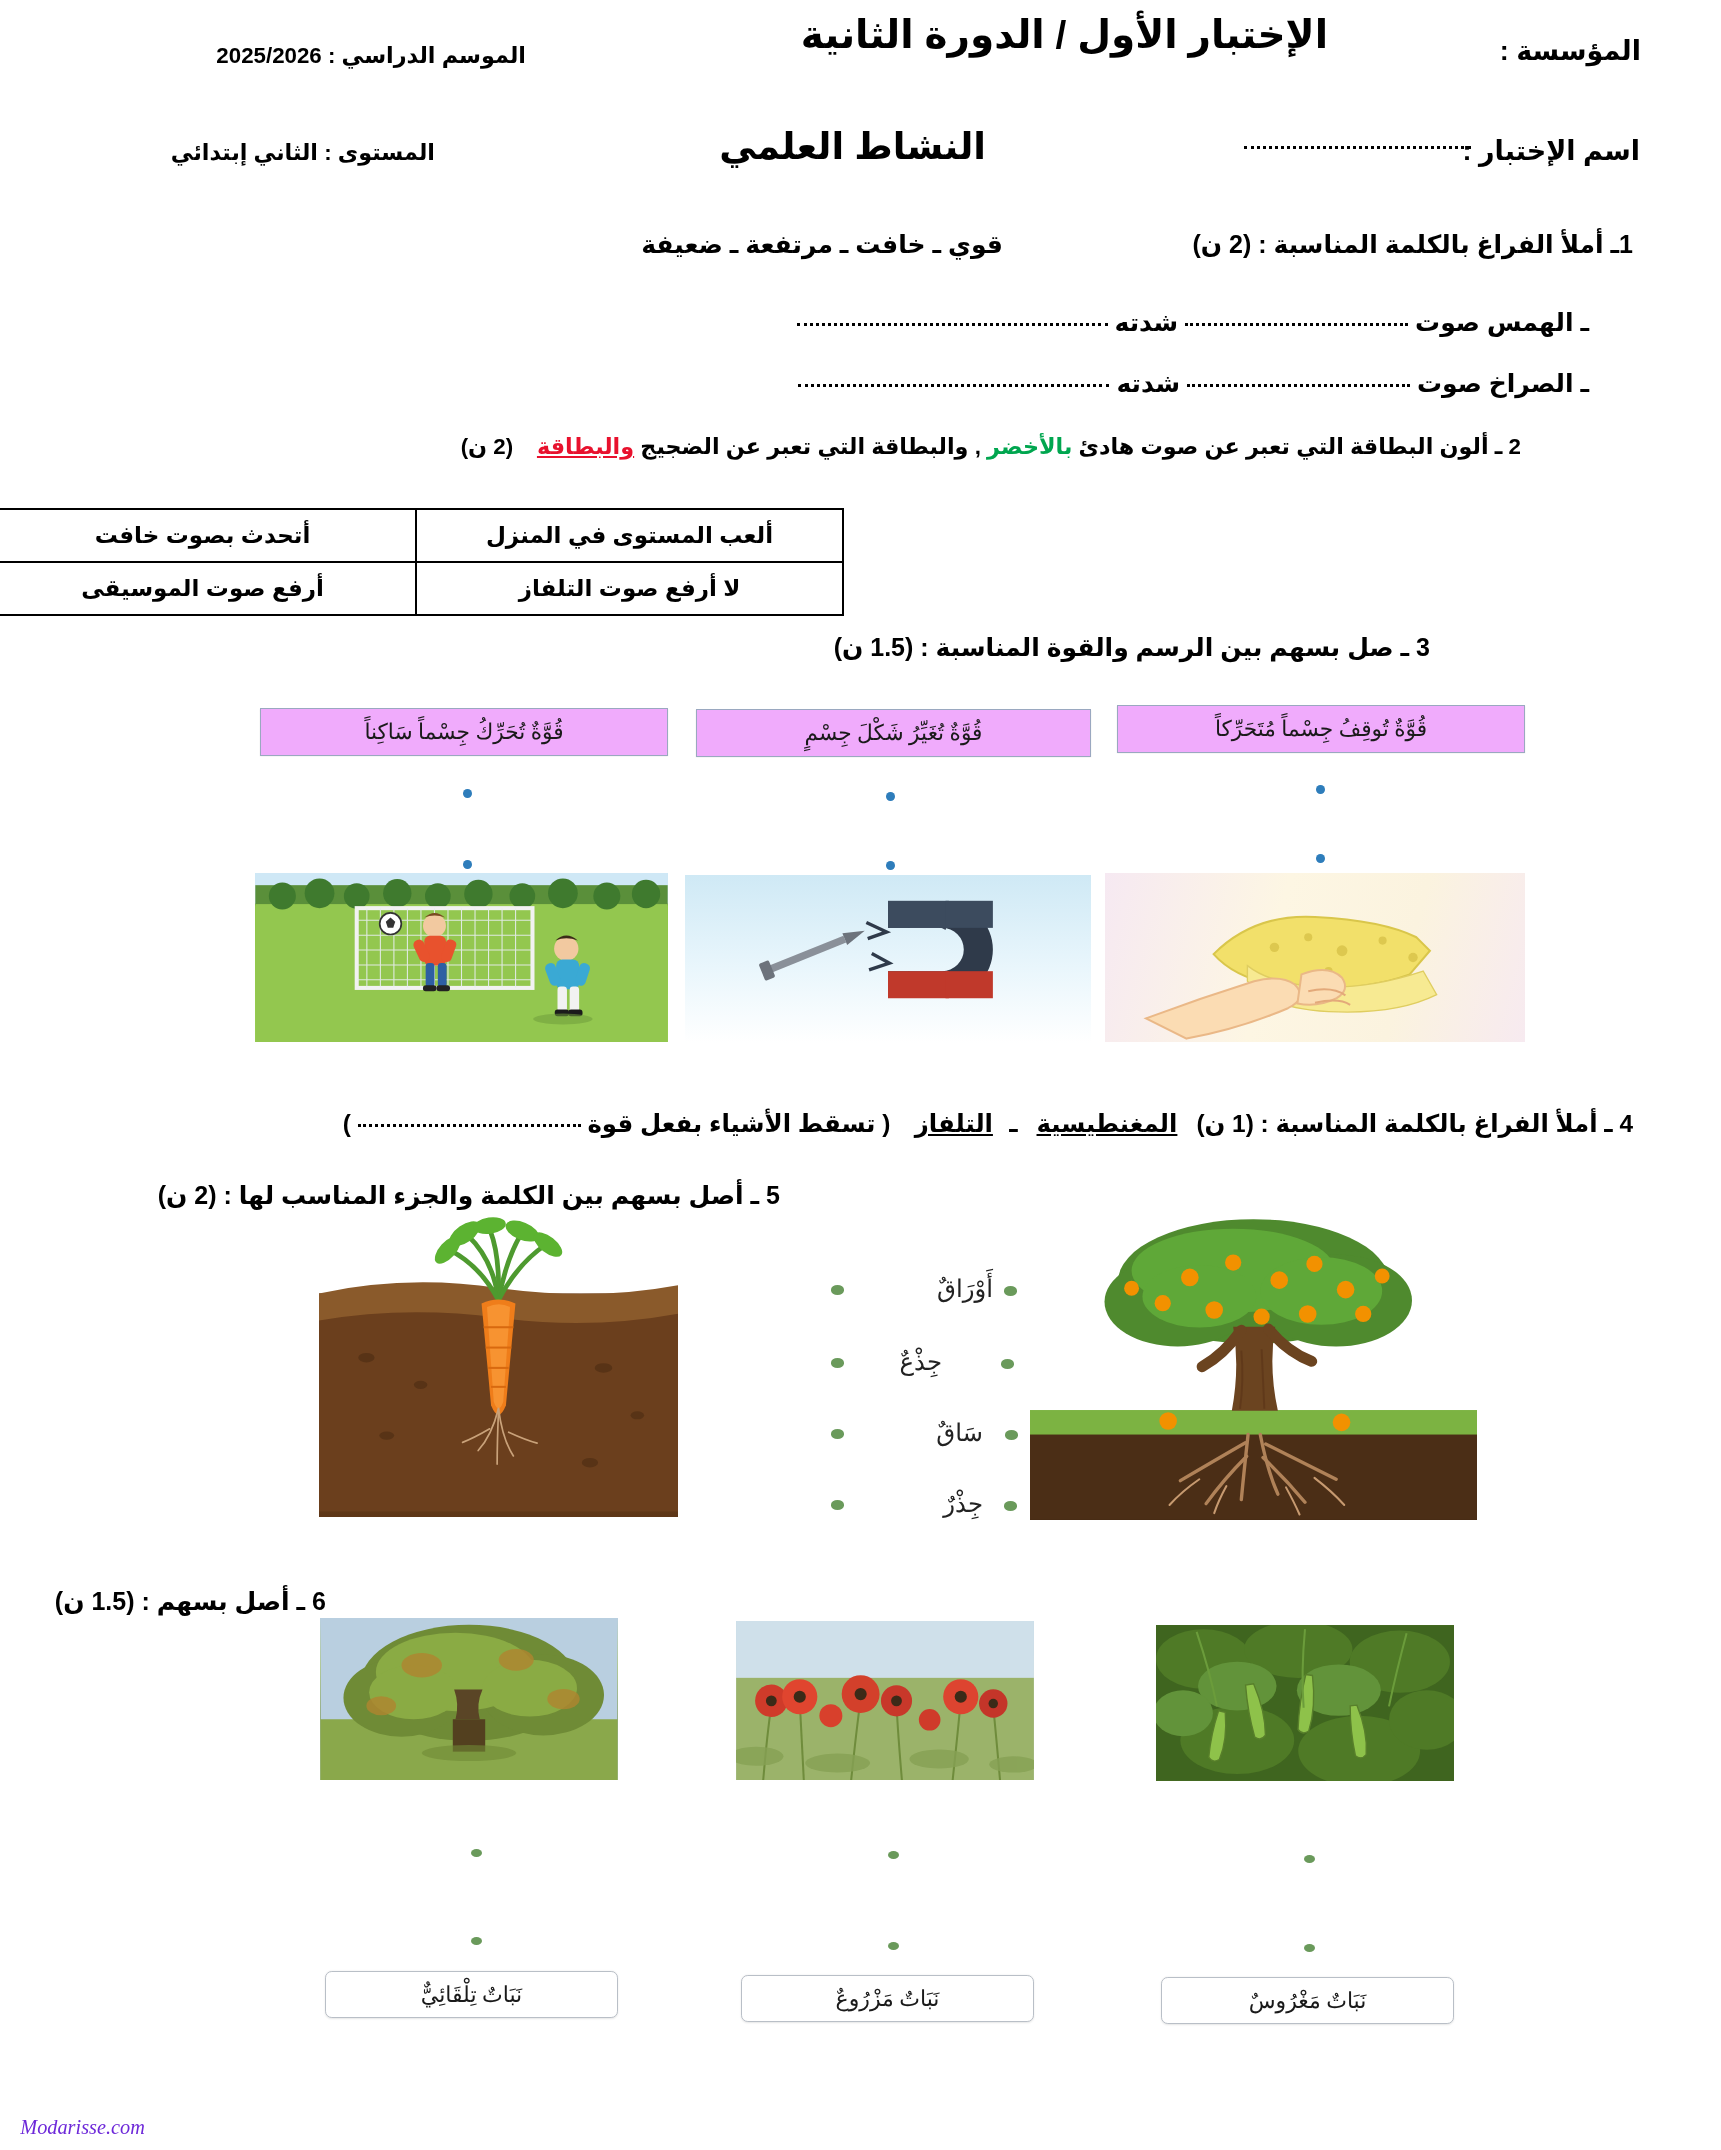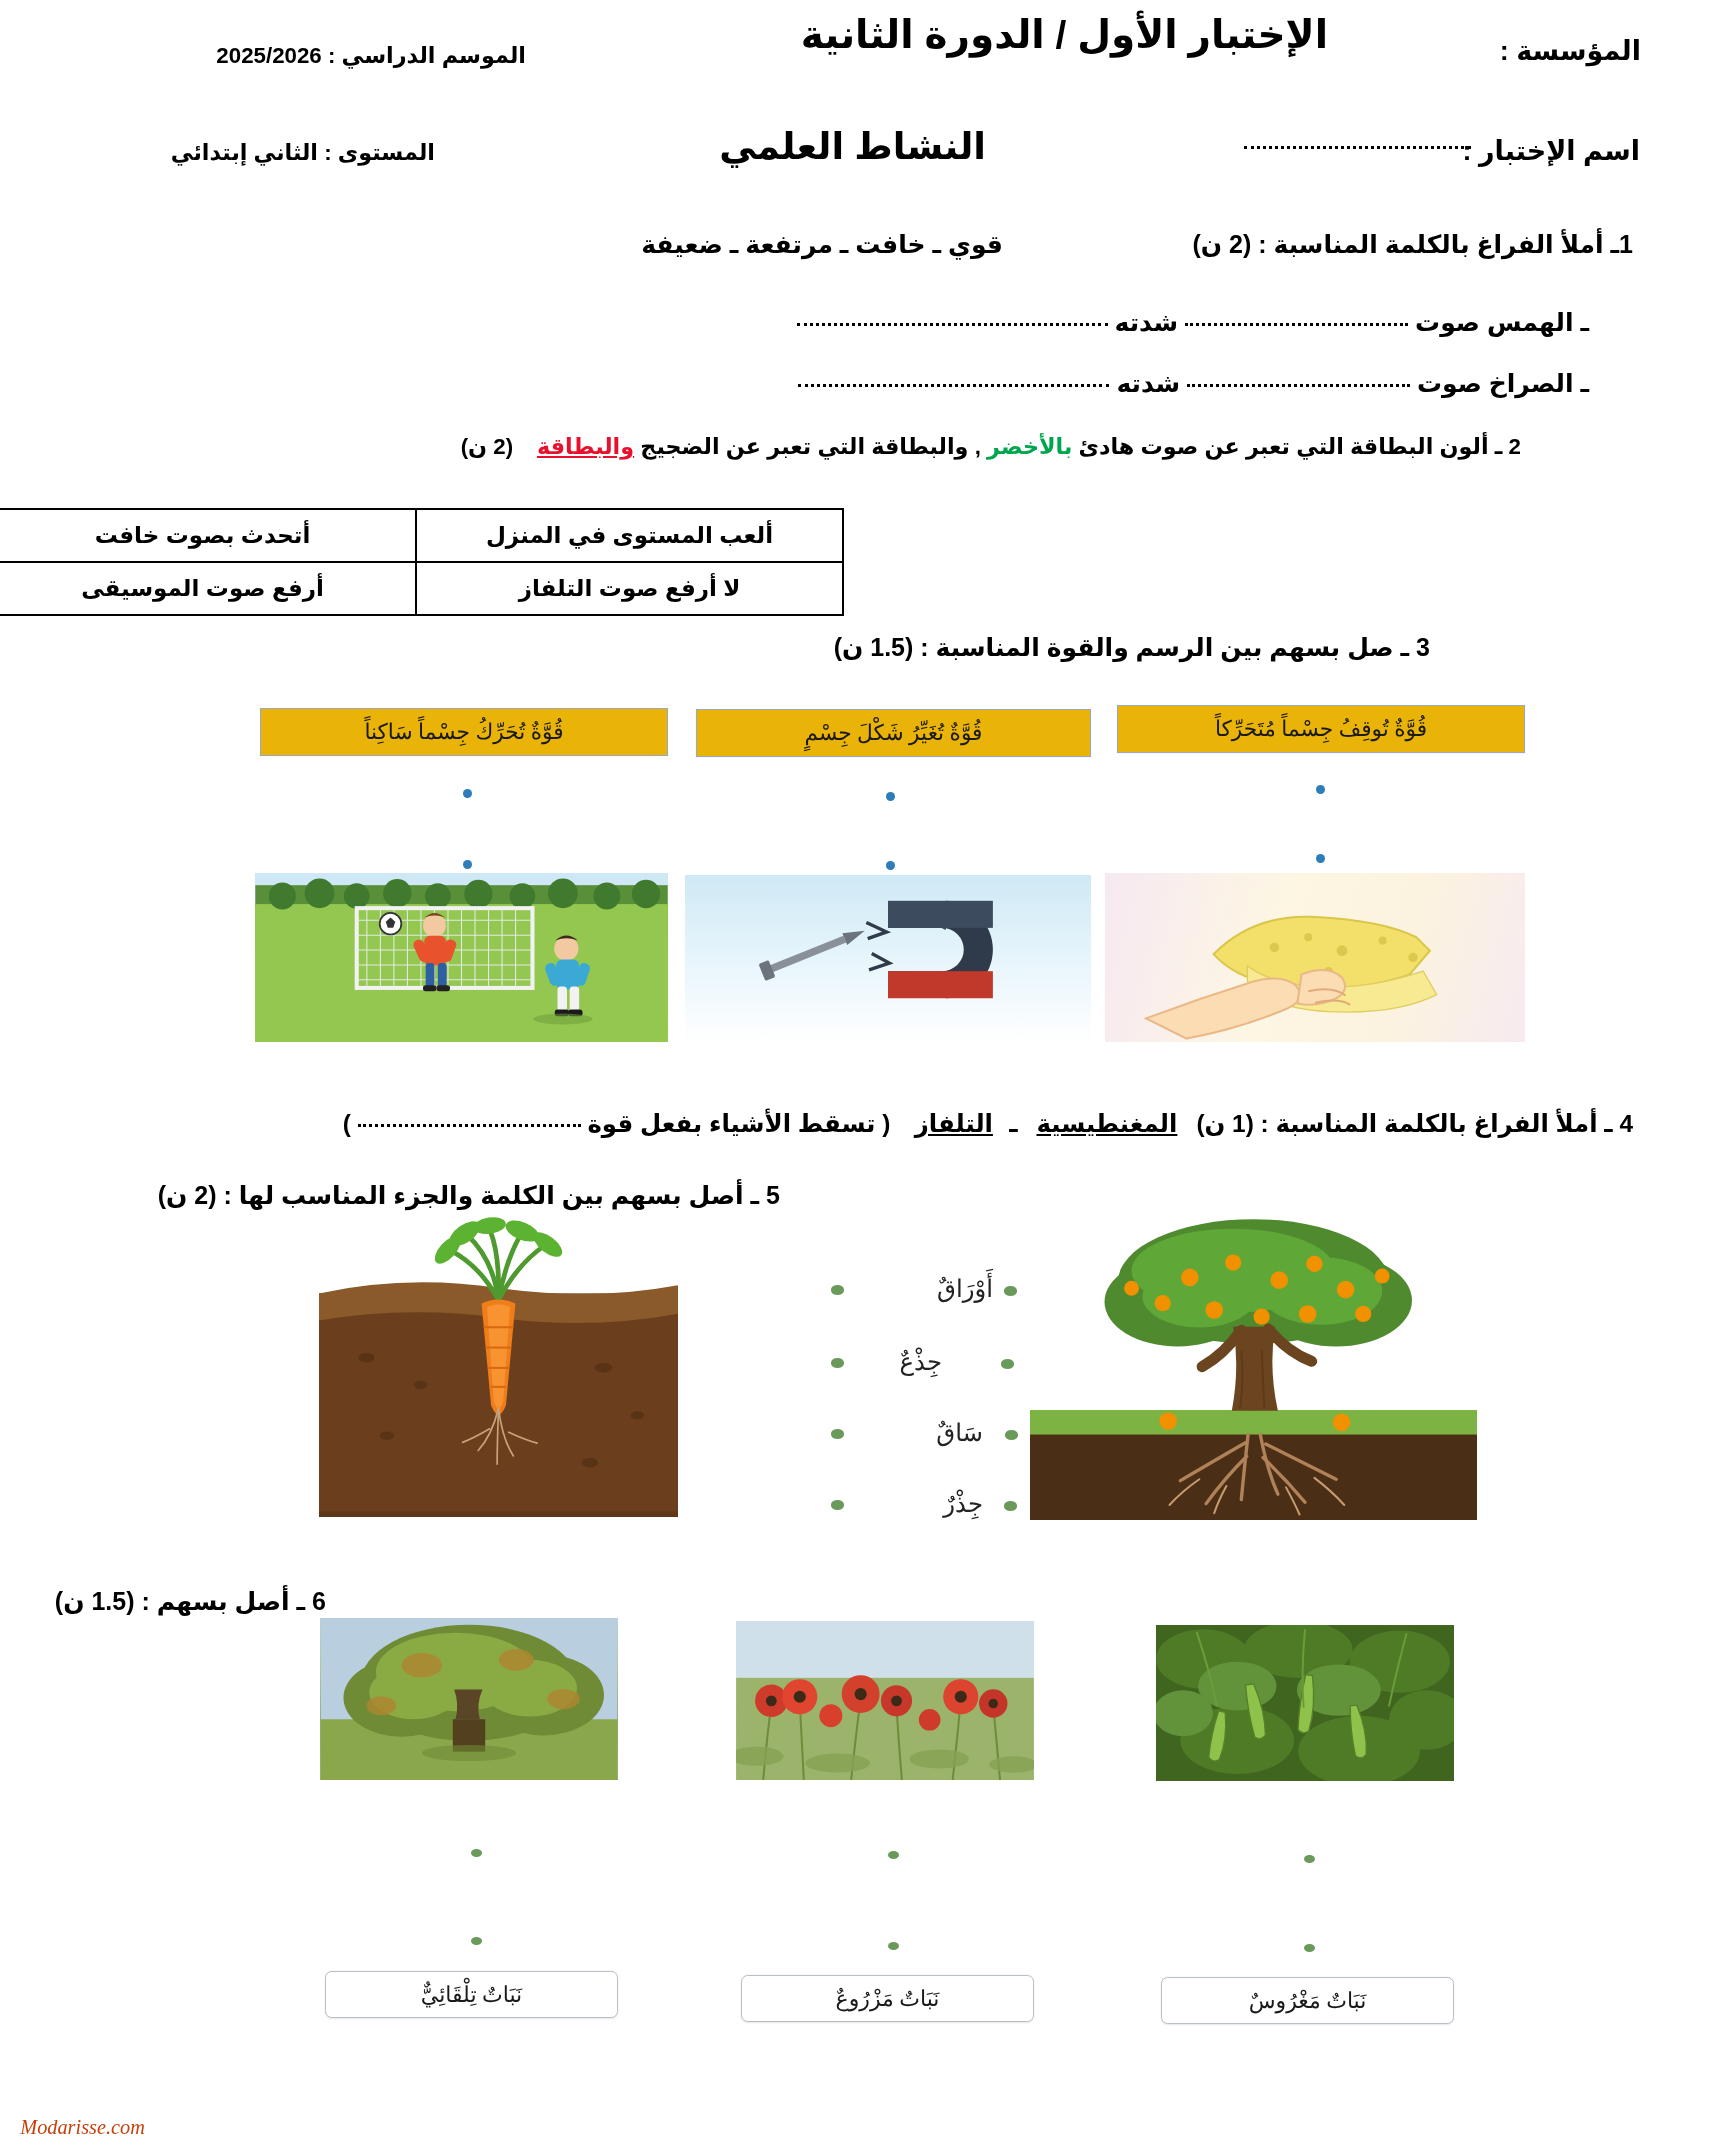--- a/index.html
+++ b/index.html
@@ -56,21 +56,21 @@
     font-weight:bold;
     width:50%;
     padding:0 6.8px;
   }
 
   
   #q3-line{right:291px;top:633px;font-size:25px;font-weight:bold;}
   .forcebox{
     position:absolute;
     border:1.4px solid #9aa8c0;
-    background:#eab308;
+    background:#f0abfc;
     height:46px;
     display:flex;align-items:center;justify-content:center;
     font-size:21.7px;
     font-family:"Liberation Serif","DejaVu Serif",serif;
     color:#1a1a1a;
     box-shadow:0 0.7px 1.4px rgba(0,0,0,.12);
   }
   #fb1{right:1053px;top:708px;width:406px;}
   #fb2{right:630px;top:709px;width:393px;}
   #fb3{right:196px;top:705px;width:406px;}
@@ -127,21 +127,21 @@
     background:#fff;height:45px;width:291px;
     display:flex;align-items:center;justify-content:center;
     font-size:22px;font-family:"Liberation Serif","DejaVu Serif",serif;color:#1a1a1a;
     box-shadow:0 0.7px 2px rgba(0,0,0,.10);
   }
   #q6l1{right:267px;top:1977px;}
   #q6l2{right:687px;top:1975px;}
   #q6l3{right:1103px;top:1971px;}
 
   #watermark{
-    position:absolute;left:20.3px;bottom:12.2px;font-size:20.3px;color:#c2410c;
+    position:absolute;left:20.3px;bottom:12.2px;font-size:20.3px;color:#6d28d9;
     font-family:"Liberation Serif","DejaVu Serif",serif;font-style:italic;
   }
 </style>
 </head>
 <body>
 
 <div class="page">
 
   <div class="abs rtl" id="inst-label">المؤسسة :</div>
   <div class="abs rtl" id="exam-title">الإختبار الأول / الدورة الثانية</div>

